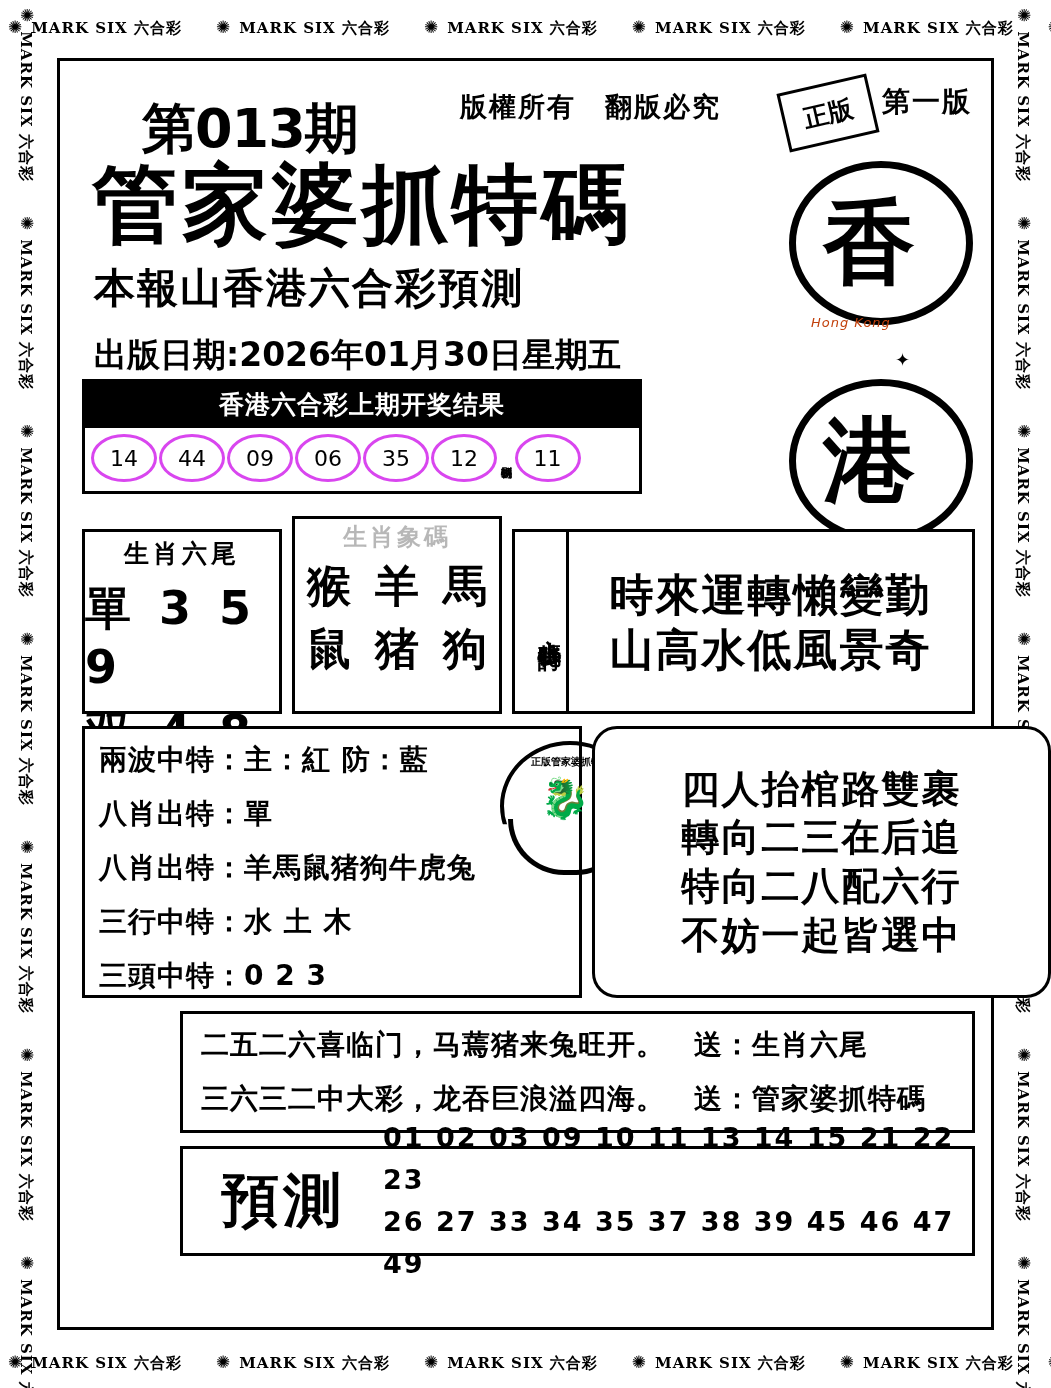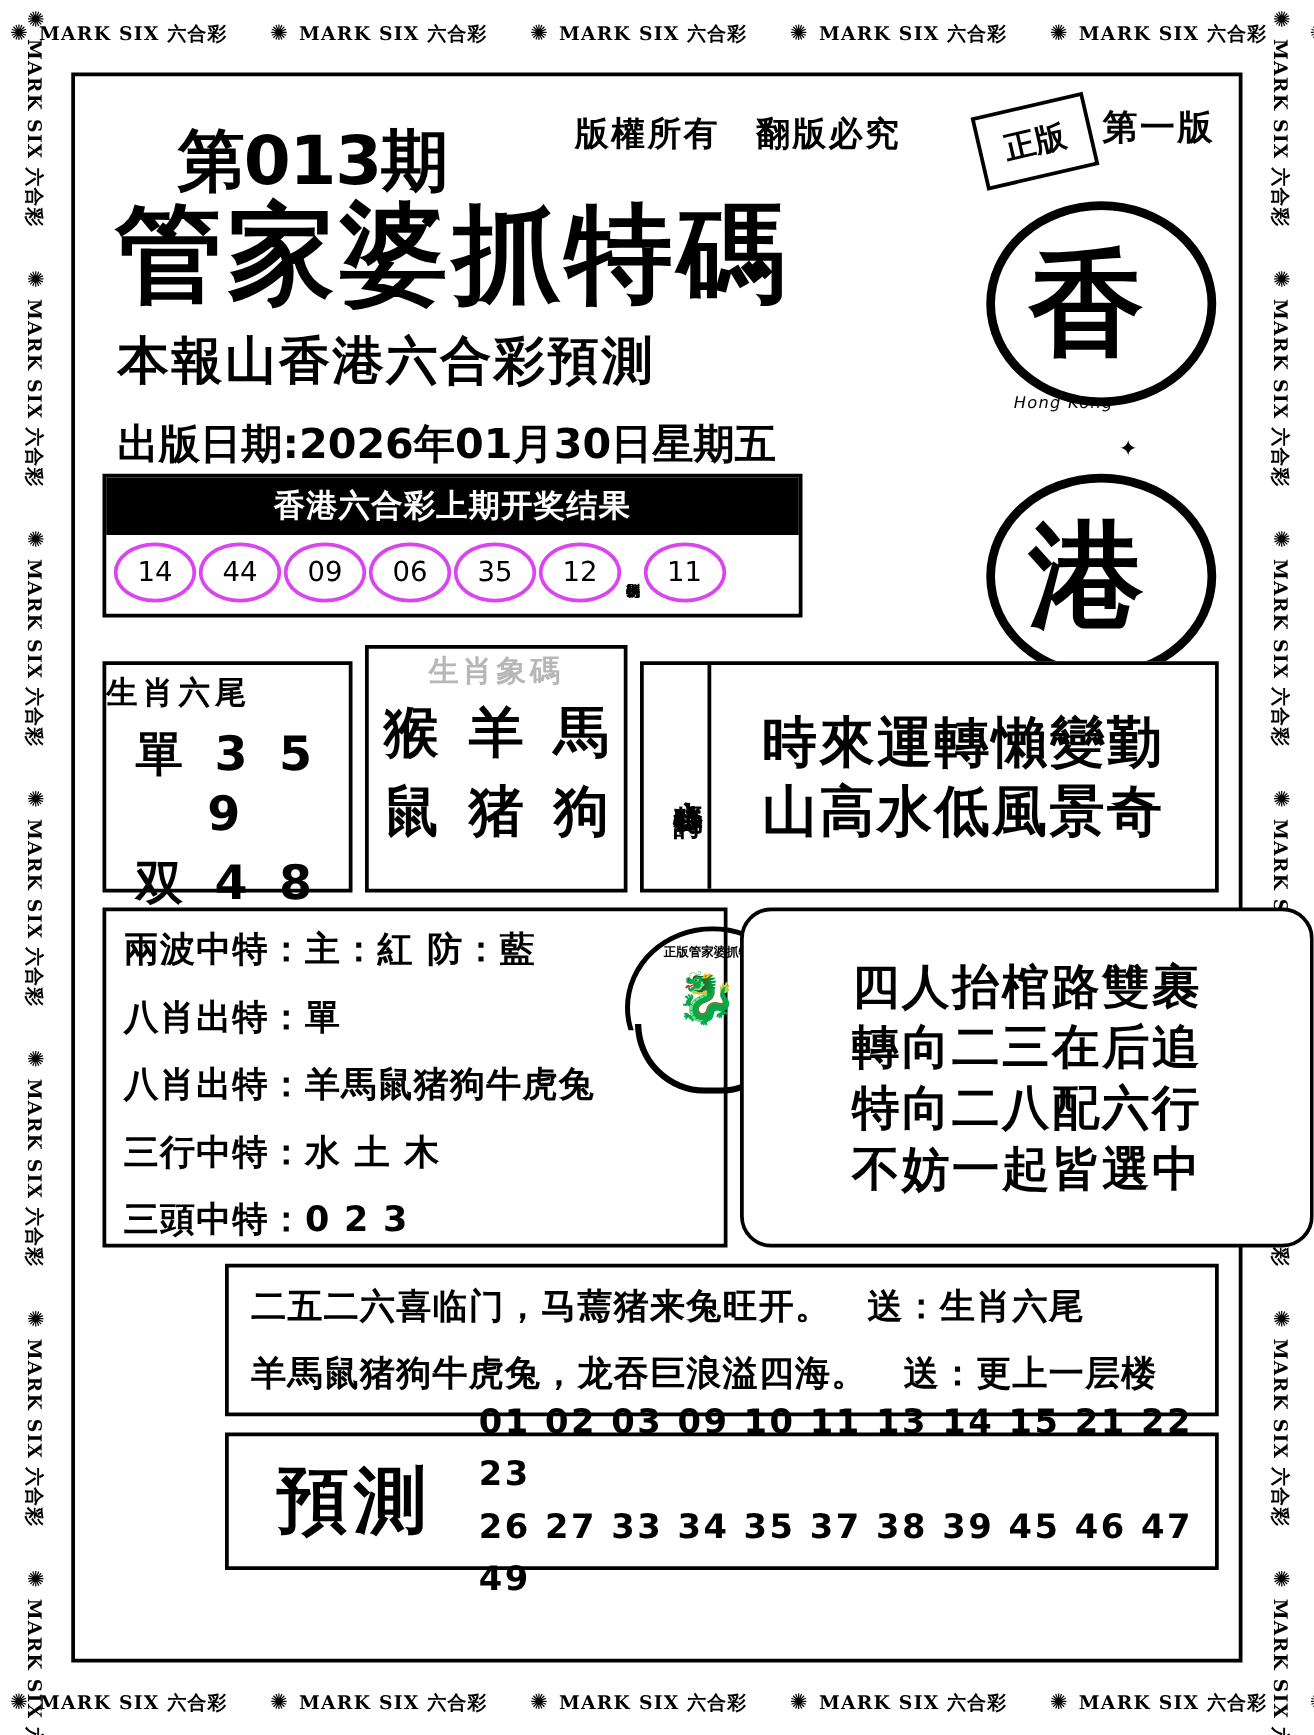--- a/index.html
+++ b/index.html
@@ -43,37 +43,37 @@
   .bigtitle{position:absolute;left:32px;top:100px;font-size:86px;font-weight:bold;letter-spacing:4px;
     font-family:"DejaVu Sans","Liberation Sans",sans-serif;line-height:1;}
   .subtitle{position:absolute;left:34px;top:200px;font-size:41px;font-weight:bold;letter-spacing:2px;}
   .pubdate{position:absolute;left:34px;top:272px;font-size:33px;font-weight:bold;letter-spacing:0px;}
 
   
   .art{position:absolute;right:18px;top:96px;width:198px;height:430px;}
   .art-char{position:absolute;font-size:92px;font-weight:bold;font-family:"DejaVu Serif","Liberation Serif",serif;
     color:#000;}
   .art-ring{position:absolute;border:5px solid #000;border-radius:50%;}
-  .art-script{position:absolute;font-size:13px;font-style:italic;letter-spacing:1px;color:#000000;}
+  .art-script{position:absolute;font-size:13px;font-style:italic;letter-spacing:1px;color:#c2410c;}
   .art-star{position:absolute;font-size:18px;}
 
   
   .resbox{position:absolute;left:22px;top:318px;width:560px;border:3px solid #000;box-sizing:border-box;background:#fff;}
   .resbox-hd{background:#000;color:#fff;text-align:center;font-size:25px;font-weight:bold;padding:6px 0 7px;letter-spacing:1px;}
   .balls{display:flex;align-items:center;padding:6px 6px 9px 6px;gap:2px;}
   .ball{width:66px;height:48px;border:3px solid #d946ef;border-radius:50%;display:flex;align-items:center;justify-content:center;
     font-size:22px;font-weight:normal;box-sizing:border-box;flex:none;}
   .sep-label{font-size:11px;font-weight:bold;line-height:1.05;writing-mode:vertical-rl;text-orientation:upright;margin:0 1px;}
 
   
   .box{position:absolute;border:3px solid #000;box-sizing:border-box;background:#fff;}
   .b-tails{left:22px;top:468px;width:200px;height:185px;}
-  .b-tails .hd{text-align:left;font-size:25px;font-weight:bold;padding-top:5px;letter-spacing:4px;
+  .b-tails .hd{text-align:center;font-size:25px;font-weight:bold;padding-top:5px;letter-spacing:4px;
     font-family:"DejaVu Serif","Liberation Serif",serif;}
-  .b-tails .row{font-size:38px;font-weight:bold;text-align:center;letter-spacing:6px;margin-top:8px;}
+  .b-tails .row{font-size:46px;font-weight:bold;letter-spacing:6px;margin-top:8px;}
 
   .b-zodiac{left:232px;top:455px;width:210px;height:198px;}
   .b-zodiac .hd{text-align:center;font-size:24px;font-weight:bold;letter-spacing:3px;opacity:.28;padding-top:2px;}
   .b-zodiac .row{display:flex;justify-content:space-around;font-size:44px;font-weight:bold;margin-top:4px;}
 
   .b-poem{left:452px;top:468px;width:463px;height:185px;display:flex;}
   .poem-label{width:54px;border-right:3px solid #000;font-size:23px;font-weight:bold;
     writing-mode:vertical-rl;text-orientation:upright;display:flex;align-items:flex-start;justify-content:center;
     padding-top:8px;letter-spacing:2px;box-sizing:border-box;}
   .poem-lines{flex:1;display:flex;flex-direction:column;justify-content:center;}
@@ -204,21 +204,21 @@
 
   <div class="box b-right-poem">
     <div>四人抬棺路雙裹</div>
     <div>轉向二三在后追</div>
     <div>特向二八配六行</div>
     <div>不妨一起皆選中</div>
   </div>
 
   <div class="box b-couplet">
     <div>二五二六喜临门，马蔫猪来兔旺开。　送：生肖六尾</div>
-    <div>羊馬鼠猪狗牛虎兔，龙吞巨浪溢四海。　送：更上一层楼</div>
+    <div>三六三二中大彩，龙吞巨浪溢四海。　送：管家婆抓特碼</div>
   </div>
 
   <div class="box b-forecast">
     <div class="fc-label">預測</div>
     <div class="fc-nums">
       <div>01  02  03  09  10  11  13  14  15  21  22  23</div>
       <div>26  27  33  34  35  37  38  39  45  46  47  49</div>
     </div>
   </div>
 

